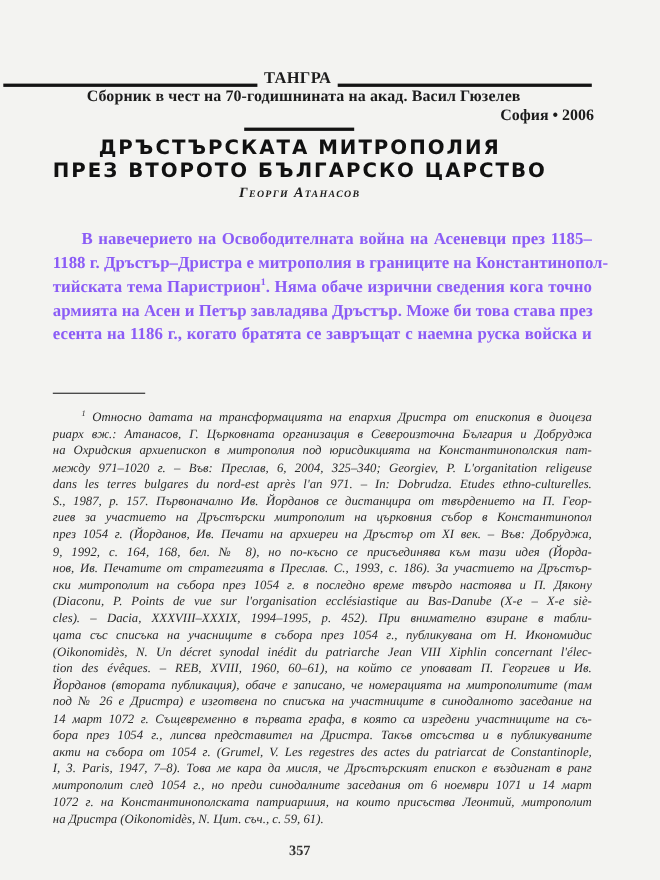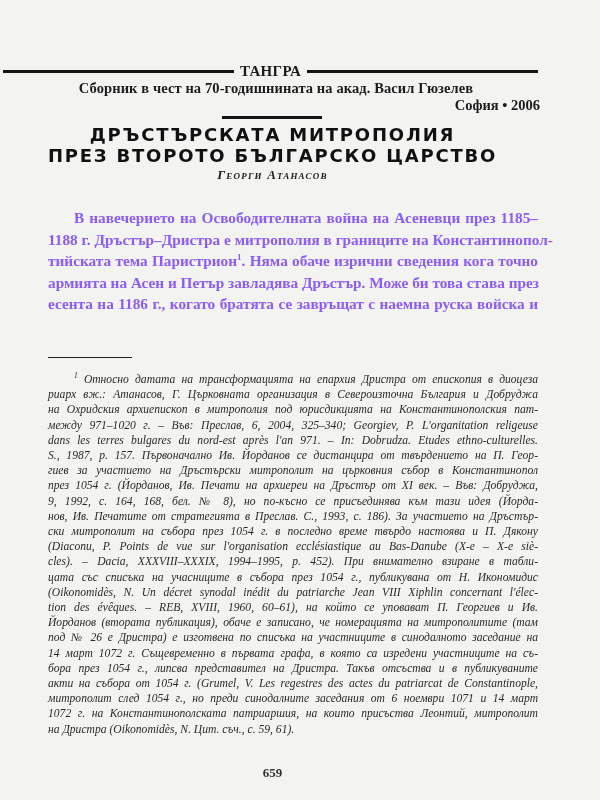--- a/index.html
+++ b/index.html
@@ -6,21 +6,21 @@
   body {
     width: 600px; height: 800px; overflow: hidden;
     background: #f3f3f1;
     font-family: "Liberation Serif", "DejaVu Serif", serif;
     color: #1c1c1c;
     position: relative;
   }
   .page { position: absolute; left: 0; top: 0; width: 600px; height: 800px; }
   .header-rule-row {
     position: absolute; left: 3px; top: 63px; width: 535px; height: 16px;
-    display: flex; align-items: center;
+    display: flex; align-items: flex-end;
   }
   .header-rule-row .rule { flex: 1; height: 3px; background: #141414; }
   .journal-name {
     font-weight: bold; font-size: 15px; padding: 0 6px; letter-spacing: 0.3px;
     line-height: 16px;
   }
   .collection-line {
     position: absolute; left: 0; top: 80px; width: 540px; text-align: center;
     font-weight: bold; font-size: 14.5px; line-height: 17px; letter-spacing: 0.1px;
     padding-left: 6px;
@@ -119,19 +119,20 @@
     <span class="ln">(Diaconu, P. Points de vue sur l'organisation ecclésiastique au Bas-Danube (X-e – X-e siè-</span>
     <span class="ln">cles). – Dacia, XXXVIII–XXXIX, 1994–1995, p. 452). При внимателно взиране в табли-</span>
     <span class="ln">цата със списъка на учасниците в събора през 1054 г., публикувана от Н. Икономидис</span>
     <span class="ln">(Oikonomidès, N. Un décret synodal inédit du patriarche Jean VIII Xiphlin concernant l'élec-</span>
     <span class="ln">tion des évêques. – REB, XVIII, 1960, 60–61), на който се уповават П. Георгиев и Ив.</span>
     <span class="ln">Йорданов (втората публикация), обаче е записано, че номерацията на митрополитите (там</span>
     <span class="ln">под № 26 е Дристра) е изготвена по списъка на участниците в синодалното заседание на</span>
     <span class="ln">14 март 1072 г. Същевременно в първата графа, в която са изредени участниците на съ-</span>
     <span class="ln">бора през 1054 г., липсва представител на Дристра. Такъв отсъства и в публикуваните</span>
     <span class="ln">акти на събора от 1054 г. (Grumel, V. Les regestres des actes du patriarcat de Constantinople,</span>
+    <span class="ln">I, 3. Paris, 1947, 7–8). Това ме кара да мисля, че Дръстърският епископ е въздигнат в ранг</span>
     <span class="ln">митрополит след 1054 г., но преди синодалните заседания от 6 ноември 1071 и 14 март</span>
     <span class="ln">1072 г. на Константинополската патриаршия, на които присъства Леонтий, митрополит</span>
     <span class="ln last">на Дристра (Oikonomidès, N. Цит. съч., с. 59, 61).</span>
   </div>
 
-  <div class="page-number">659</div>
+  <div class="page-number">357</div>
 </div>
 
 </body></html>

